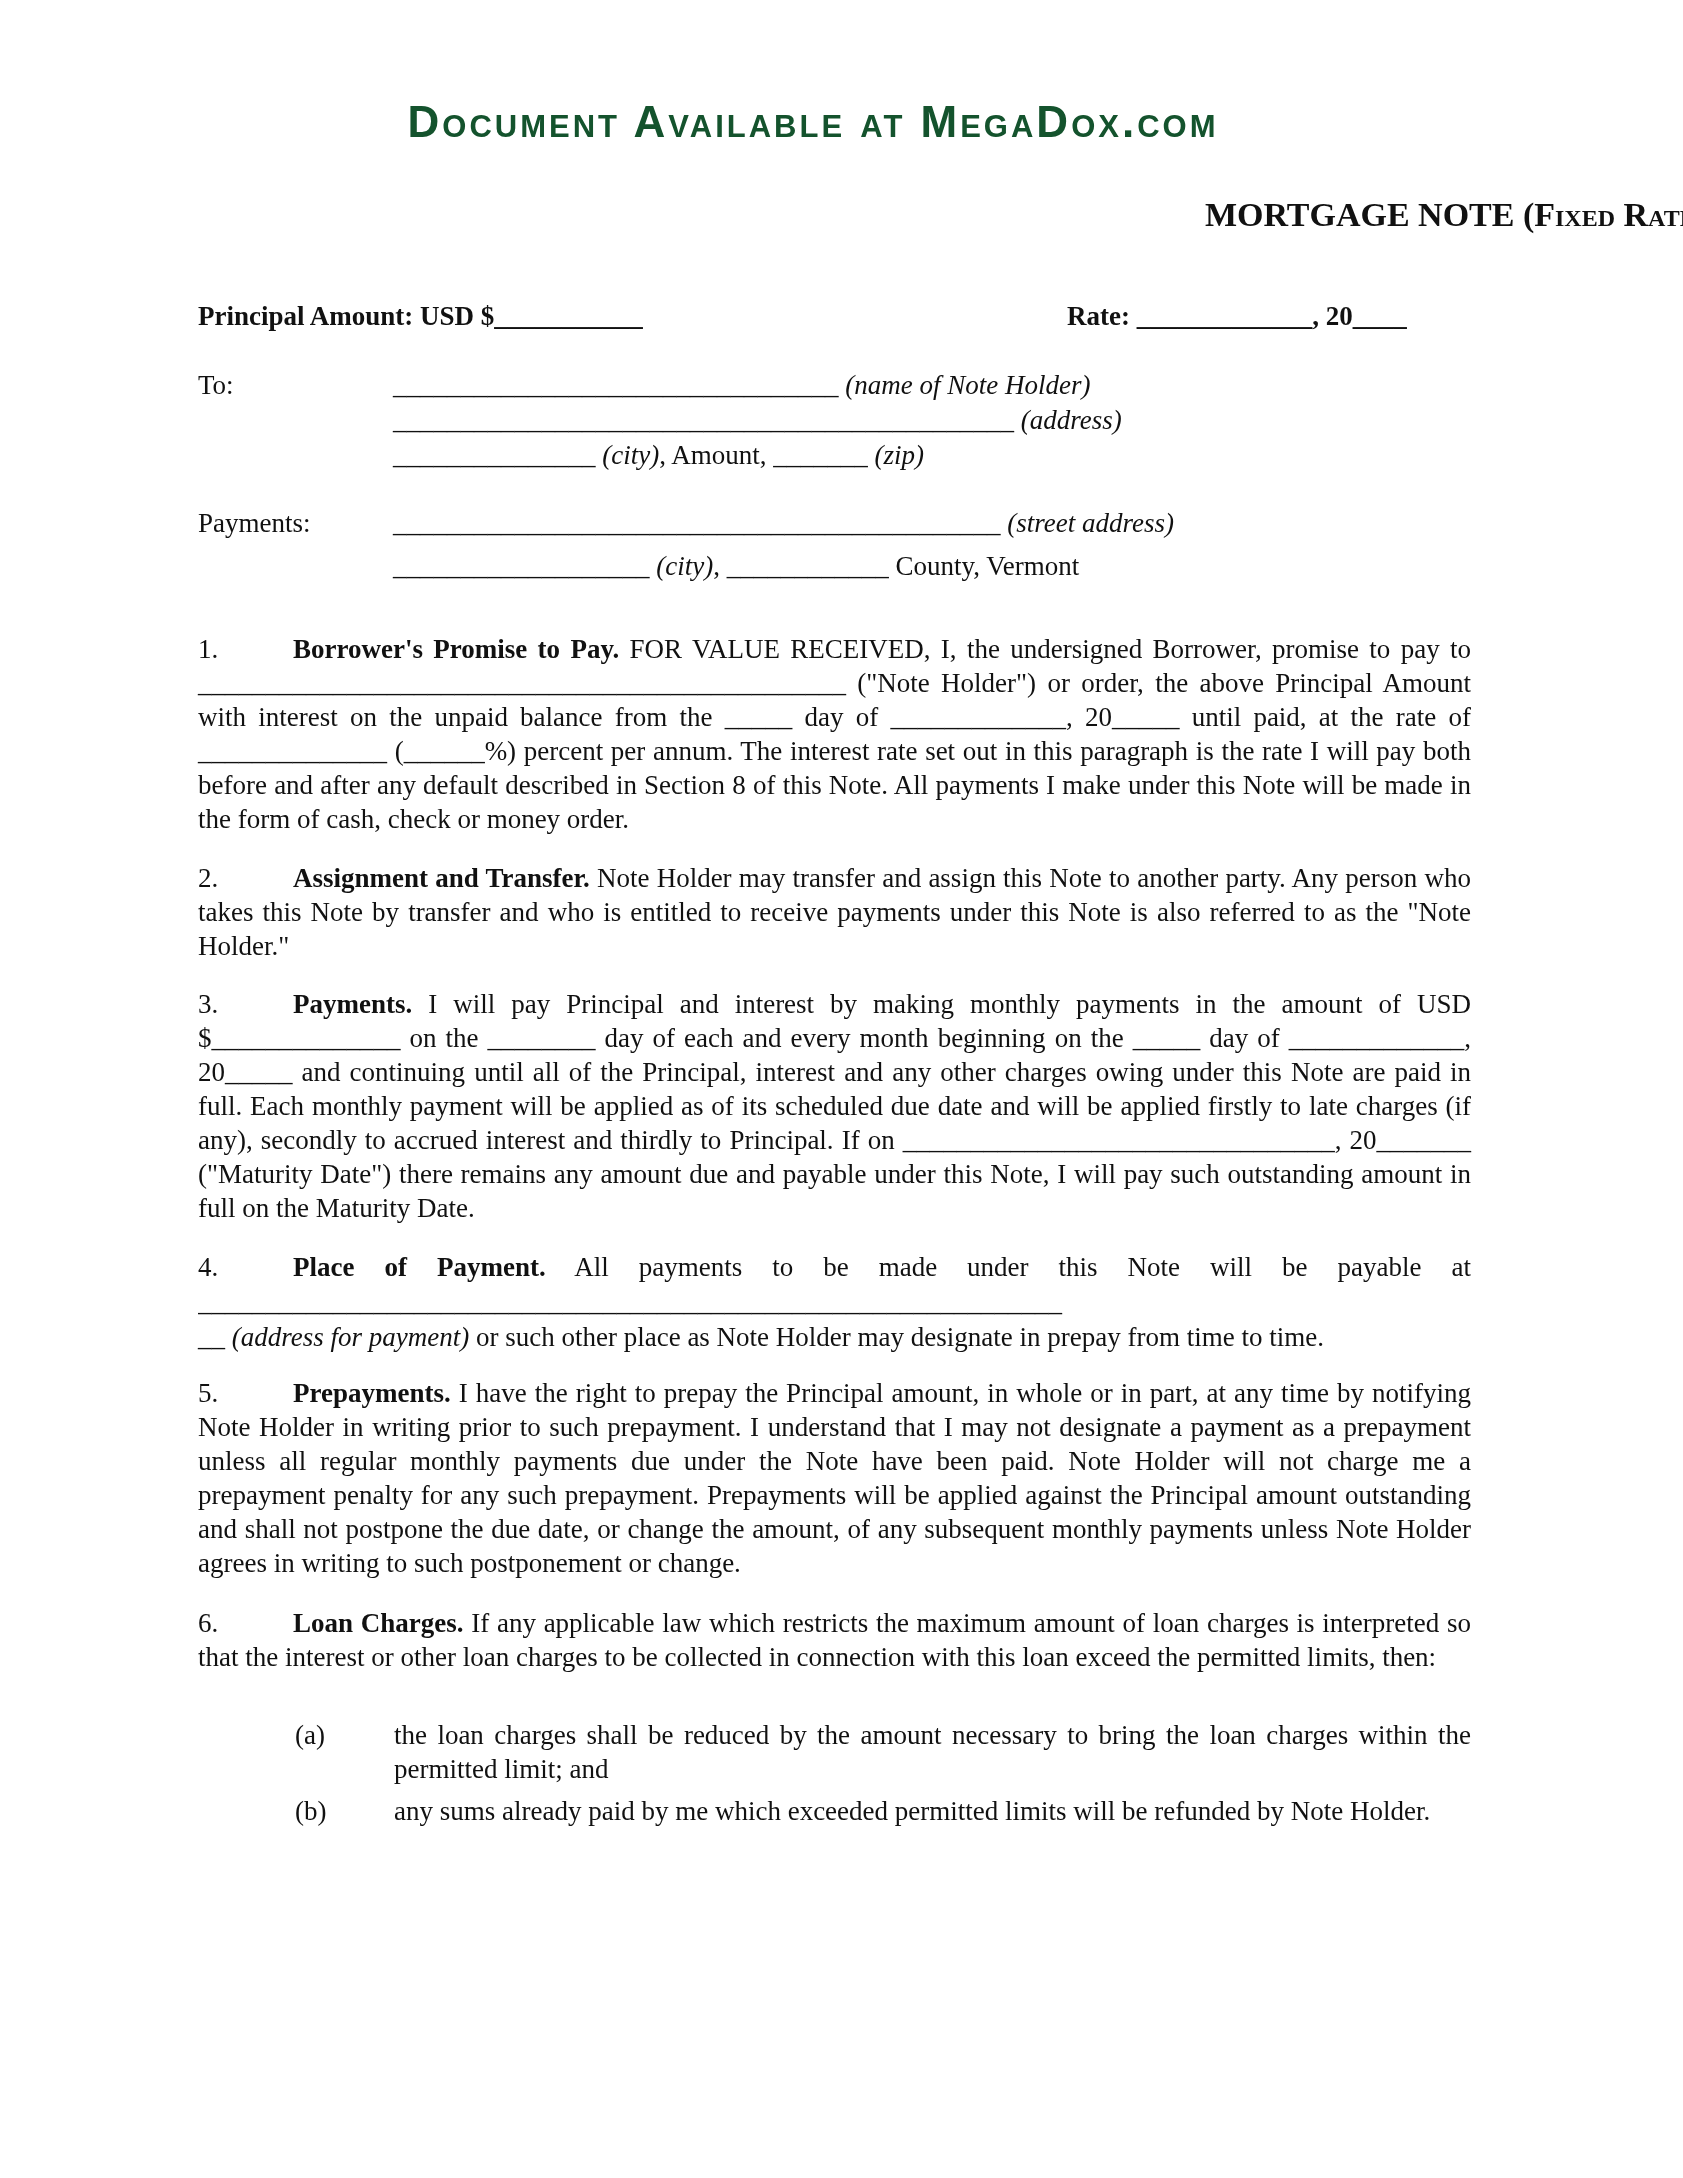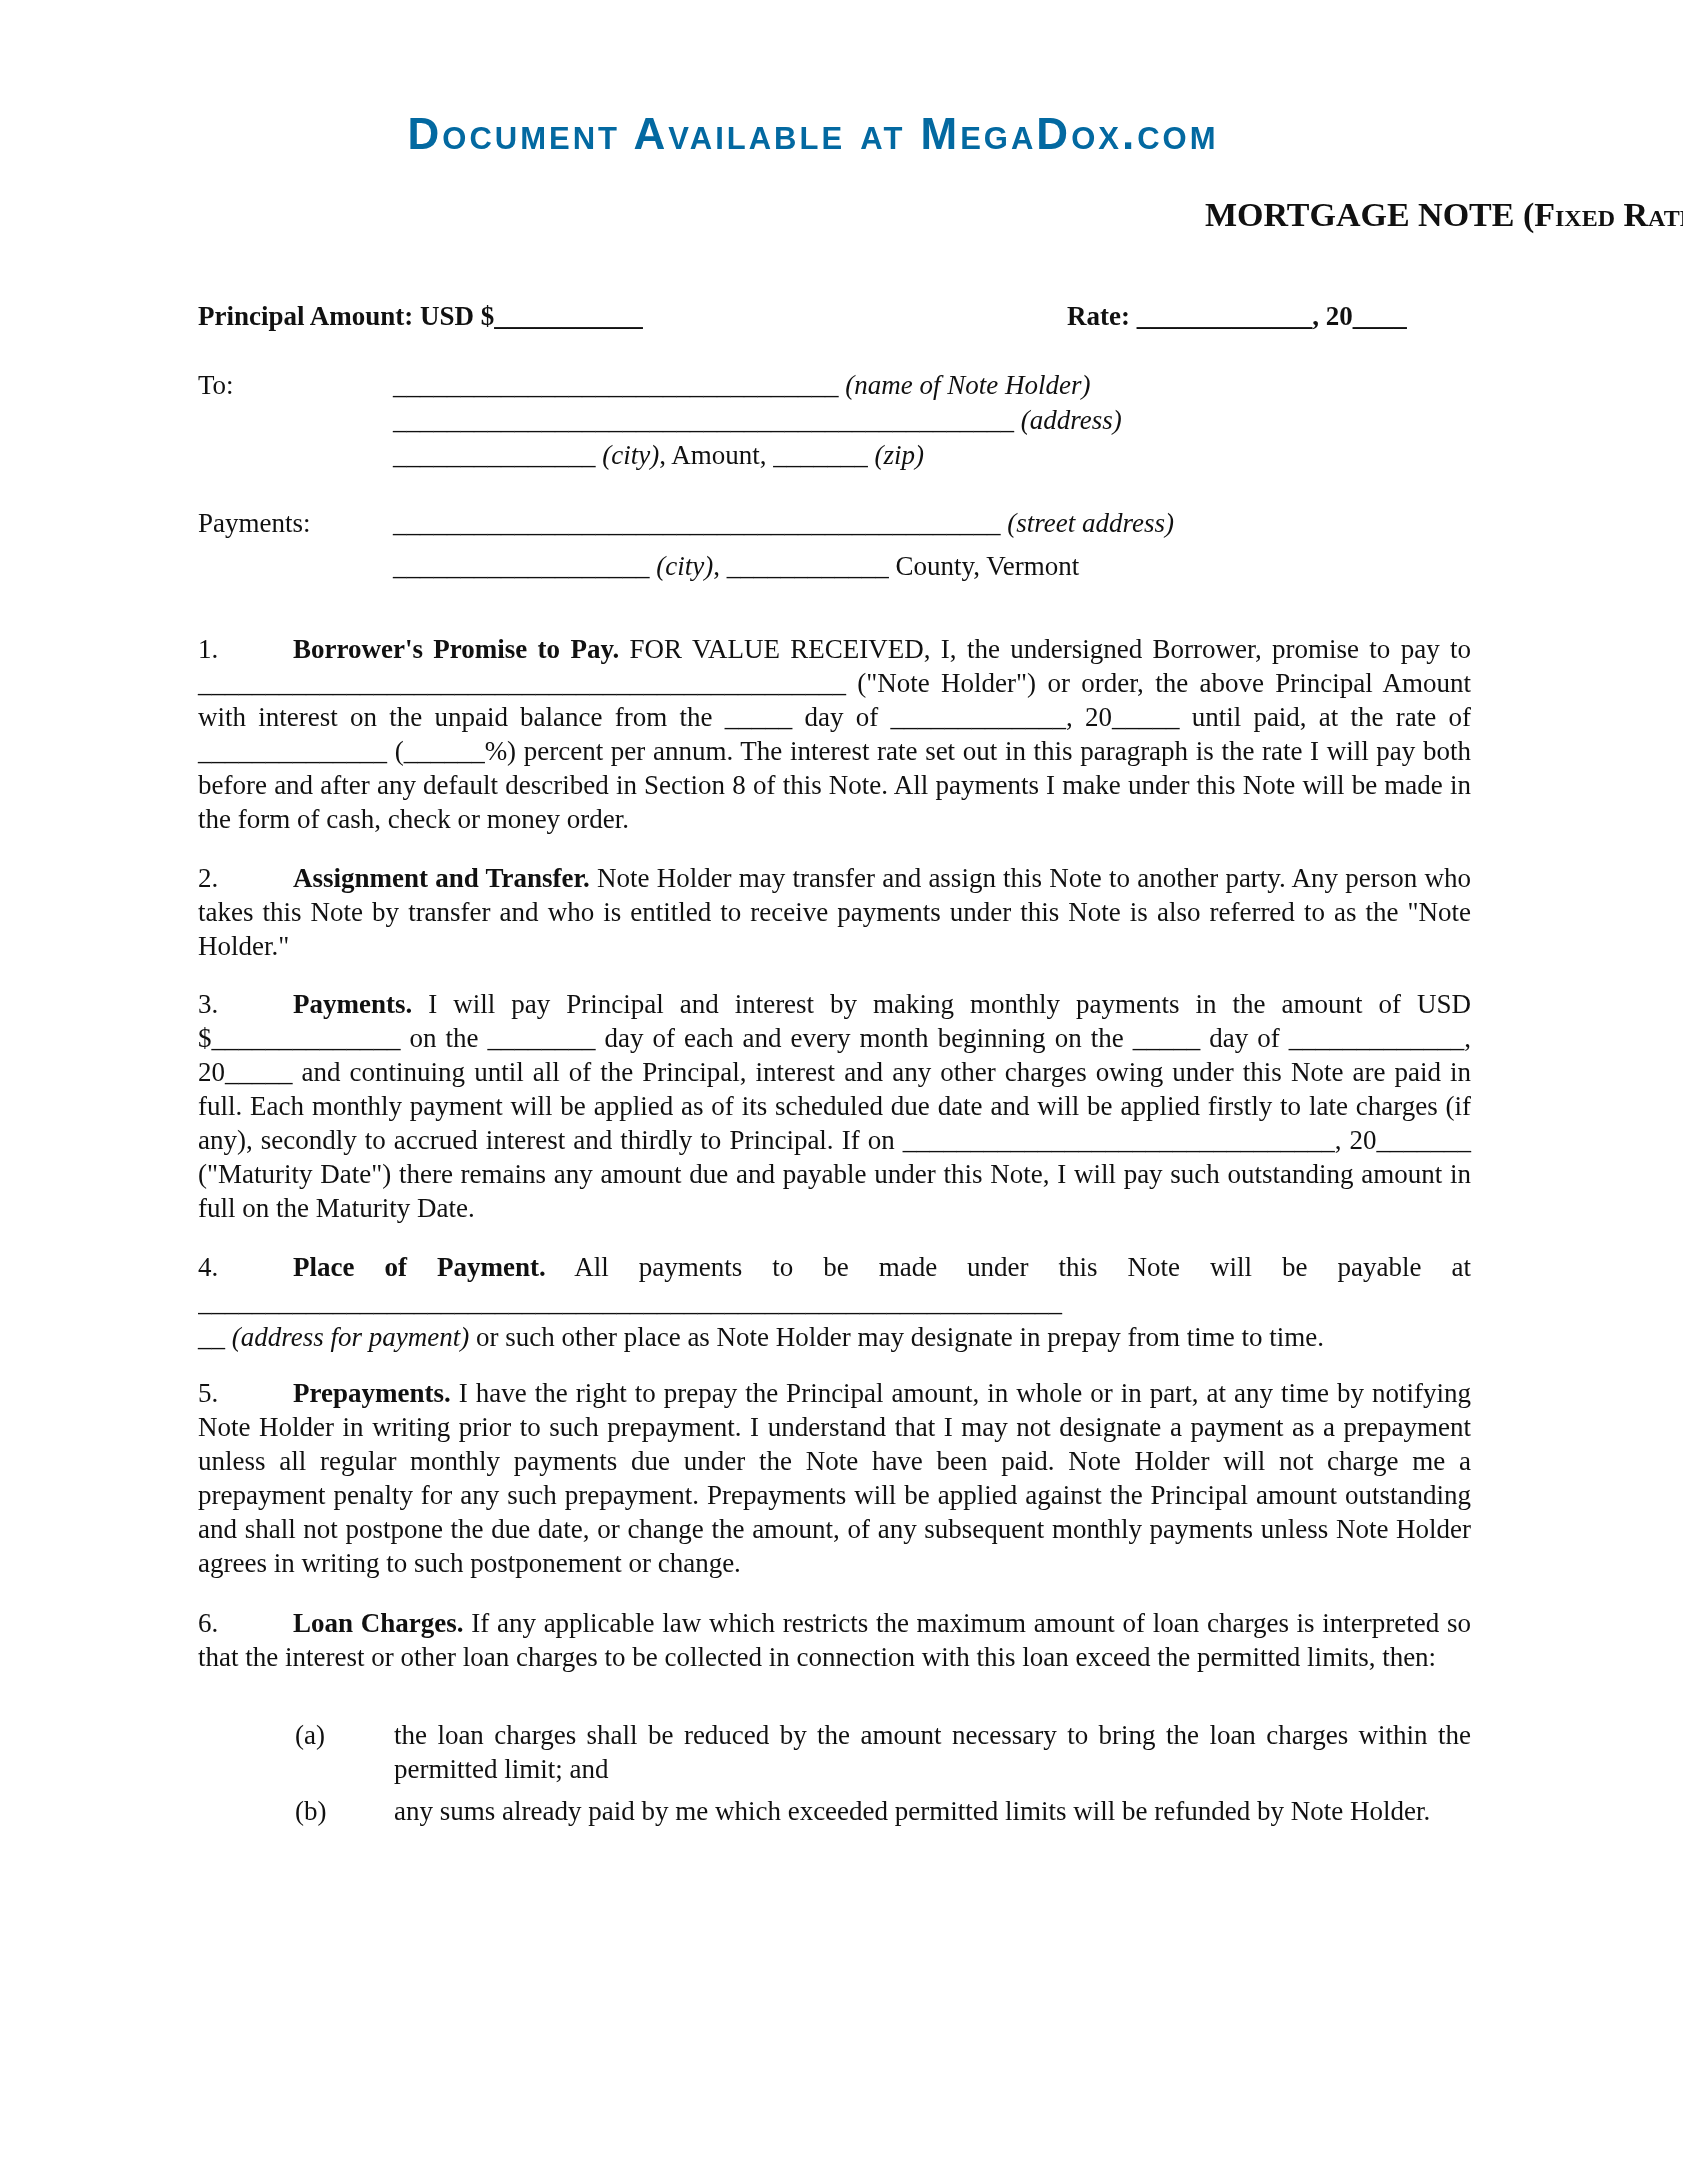--- a/index.html
+++ b/index.html
@@ -1,20 +1,20 @@
 <!DOCTYPE html>
 <html><head>
 <meta charset="utf-8">
 <style>
   html, body { margin: 0; padding: 0; background: #ffffff; }
   body { width: 1683px; height: 2178px; position: relative; overflow: hidden;
          font-family: "Liberation Serif", "DejaVu Serif", serif; color: #111; }
   .watermark { position: absolute; top: 97px; left: 0; width: 1626px; text-align: center;
-    font-family: "Liberation Sans", "DejaVu Sans", sans-serif; font-weight: bold; color: #0369a1;
-    font-size: 44px; font-variant: small-caps; letter-spacing: 3px; margin-top: 12px; }
+    font-family: "Liberation Sans", "DejaVu Sans", sans-serif; font-weight: bold; color: #14532d;
+    font-size: 44px; font-variant: small-caps; letter-spacing: 3px; }
   .title { position: absolute; top: 196px; left: 0; width: 1683px; text-align: right;
     font-weight: bold; font-size: 34px; margin-left: 24px; }
   .title .sc { font-variant: small-caps; }
   .row { position: absolute; left: 198px; font-size: 27px; line-height: 34px; white-space: pre; }
   .b { font-weight: bold; }
   .i { font-style: italic; }
   .p { position: absolute; left: 198px; width: 1273px; font-size: 27px; line-height: 34px;
        text-align: justify; }
   .num { display: inline-block; width: 95px; }
   .sub { position: absolute; left: 295px; width: 1176px; font-size: 27px; line-height: 34px; text-align: justify; }

